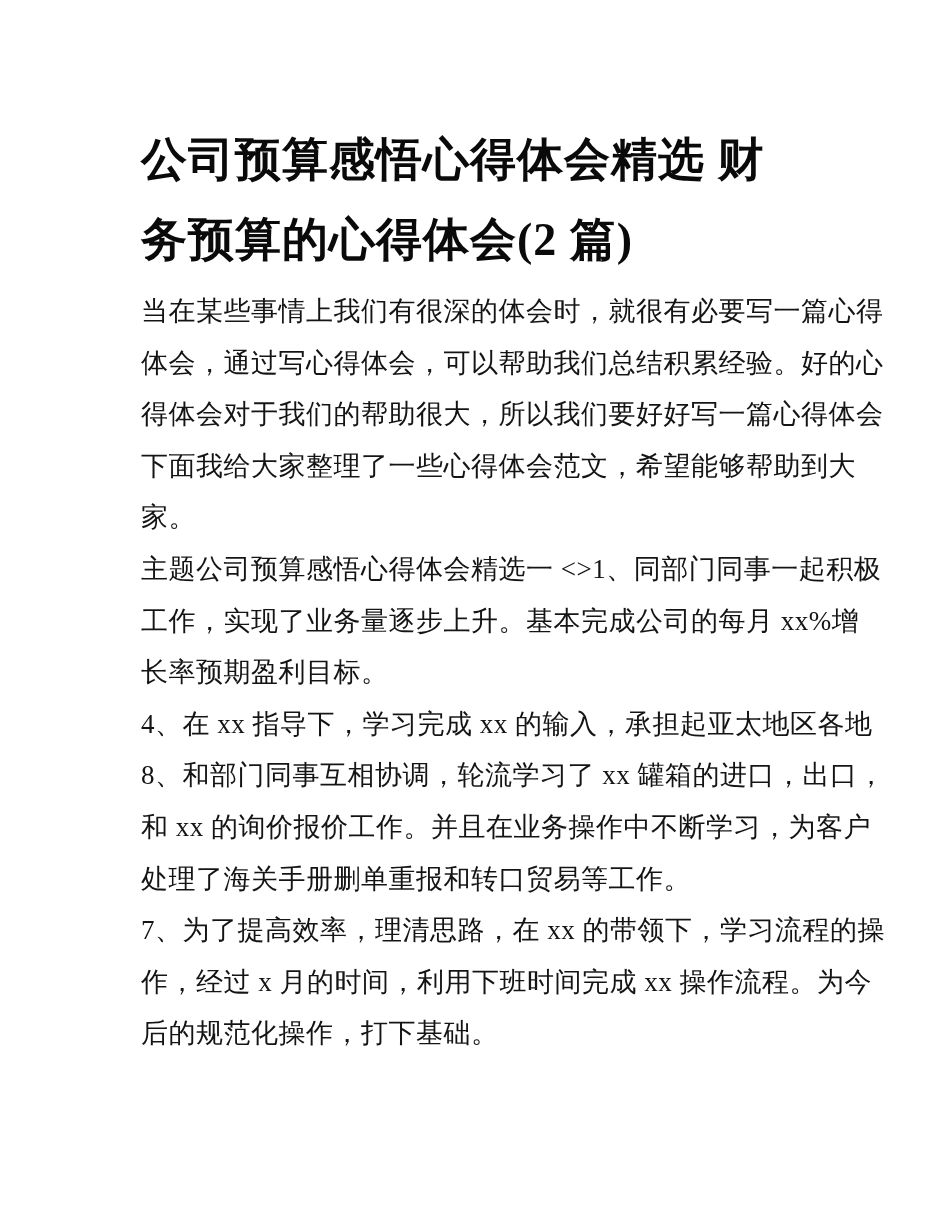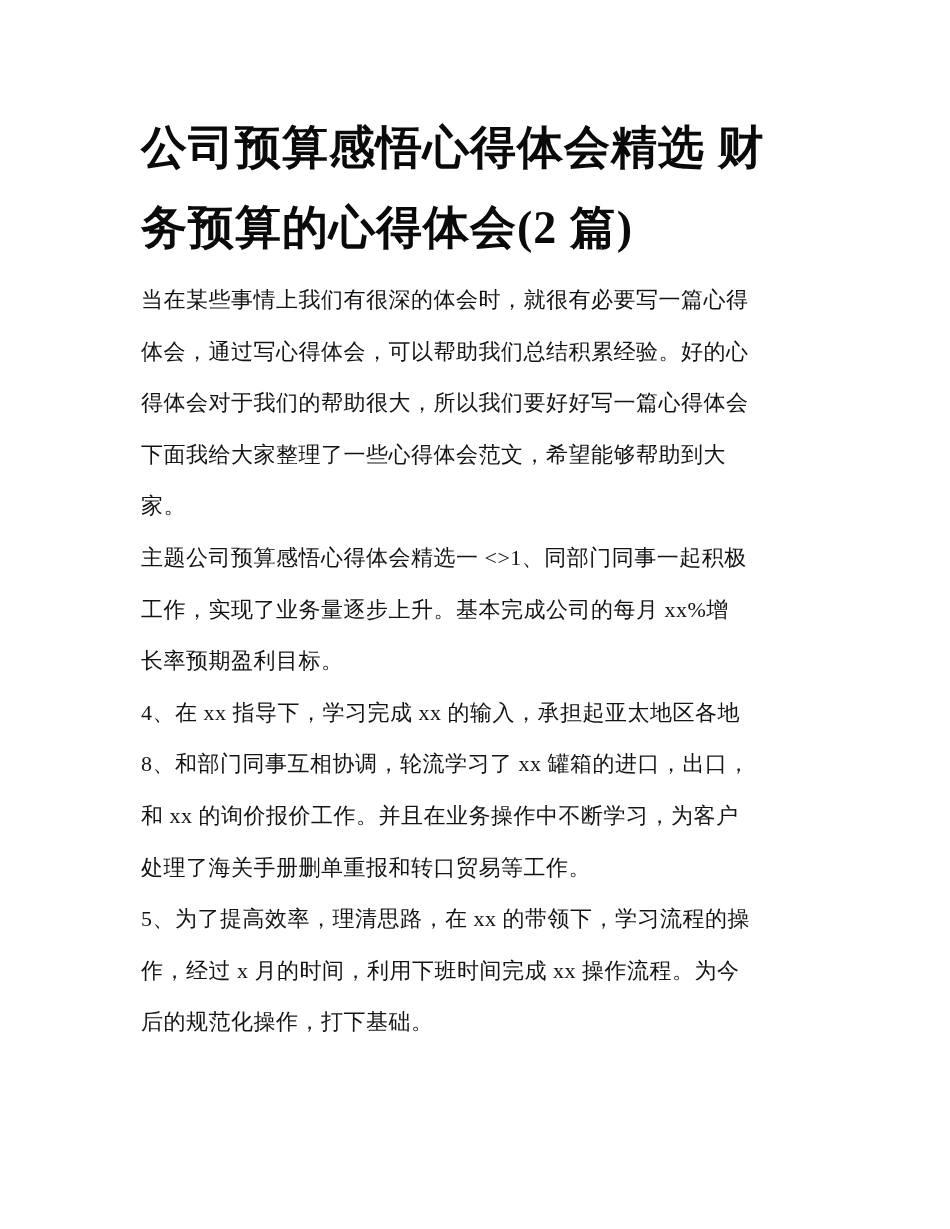--- a/index.html
+++ b/index.html
@@ -11,39 +11,39 @@
     position: relative;
     width: 950px;
     height: 1229px;
     background: #ffffff;
     overflow: hidden;
     font-family: "Liberation Serif", "DejaVu Serif", serif;
     color: #0b0b0b;
   }
   .content {
     position: absolute;
-    top: 4px;
+    top: 16px;
     left: 141px;
     width: 680px;
   }
   .doc-title {
     margin: 104px 0 6px 0;
     font-family: "Liberation Serif", "DejaVu Serif", serif;
     font-size: 46px;
     font-weight: bold;
     line-height: 80px;
     color: #0a0a0a;
     letter-spacing: 1px;
   }
   .doc-title .title-line {
     display: block;
     white-space: nowrap;
   }
   .doc-body {
-    font-size: 22px;
+    font-size: 27px;
     line-height: 51.6px;
     color: #141414;
   }
   .para {
     margin: 0;
   }
   .text-line {
     display: block;
     white-space: nowrap;
     letter-spacing: 0.5px;
@@ -80,20 +80,20 @@
         <span class="text-line">4、在 xx 指导下，学习完成 xx 的输入，承担起亚太地区各地</span>
       </div>
 
       <div class="para">
         <span class="text-line">8、和部门同事互相协调，轮流学习了 xx 罐箱的进口，出口，</span>
         <span class="text-line">和 xx 的询价报价工作。并且在业务操作中不断学习，为客户</span>
         <span class="text-line">处理了海关手册删单重报和转口贸易等工作。</span>
       </div>
 
       <div class="para">
-        <span class="text-line">5、为了提高效率，理清思路，在 xx 的带领下，学习流程的操</span>
+        <span class="text-line">7、为了提高效率，理清思路，在 xx 的带领下，学习流程的操</span>
         <span class="text-line">作，经过 x 月的时间，利用下班时间完成 xx 操作流程。为今</span>
         <span class="text-line">后的规范化操作，打下基础。</span>
       </div>
 
     </div>
   </div>
 </div>
 
 </body></html>

